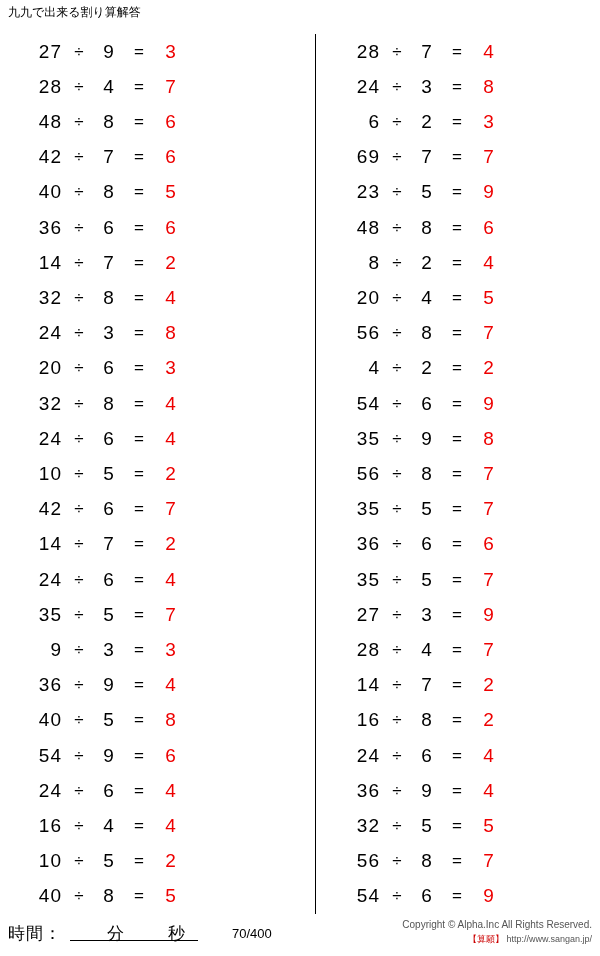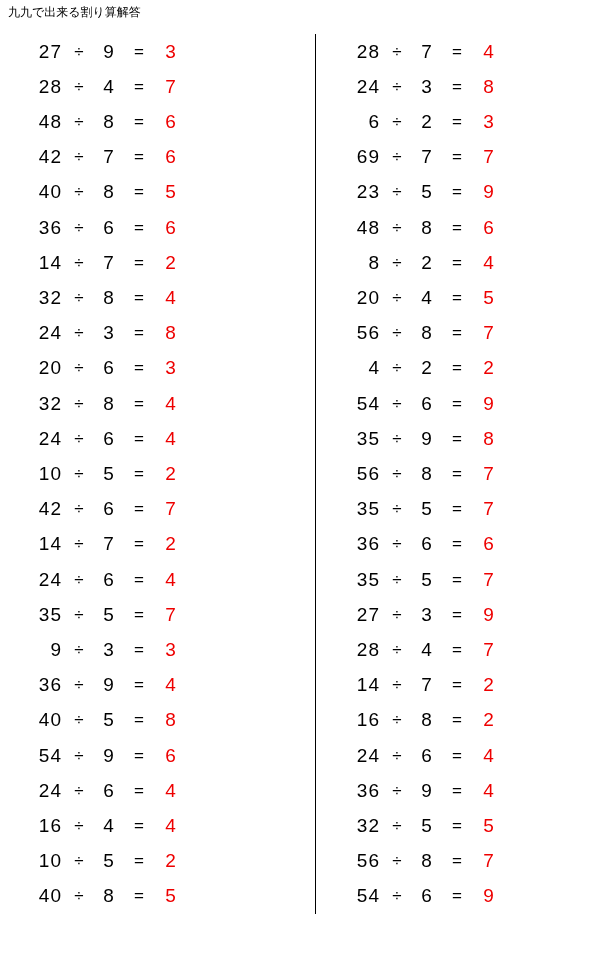--- a/index.html
+++ b/index.html
@@ -507,14 +507,23 @@
         <div class="prob">
           <span class="num">54</span>
           <span class="op">÷</span>
           <span class="num2">6</span>
           <span class="eq">=</span>
           <span class="ans">9</span>
         </div>
       </div>
   </div>
 
+  <div class="footer">
+    <div class="time-label">時間：</div>
+    <div class="time-blank"></div>
+    <div class="time-fun">分</div>
+    <div class="time-byou">秒</div>
+    <div class="page-count">70/400</div>
+    <div class="copyright">Copyright © Alpha.Inc All Rights Reserved.</div>
+    <div class="site"><span class="brand">【算願】</span> <span>http://www.sangan.jp/</span></div>
+  </div>
 
 </div>
 
 </body></html>

